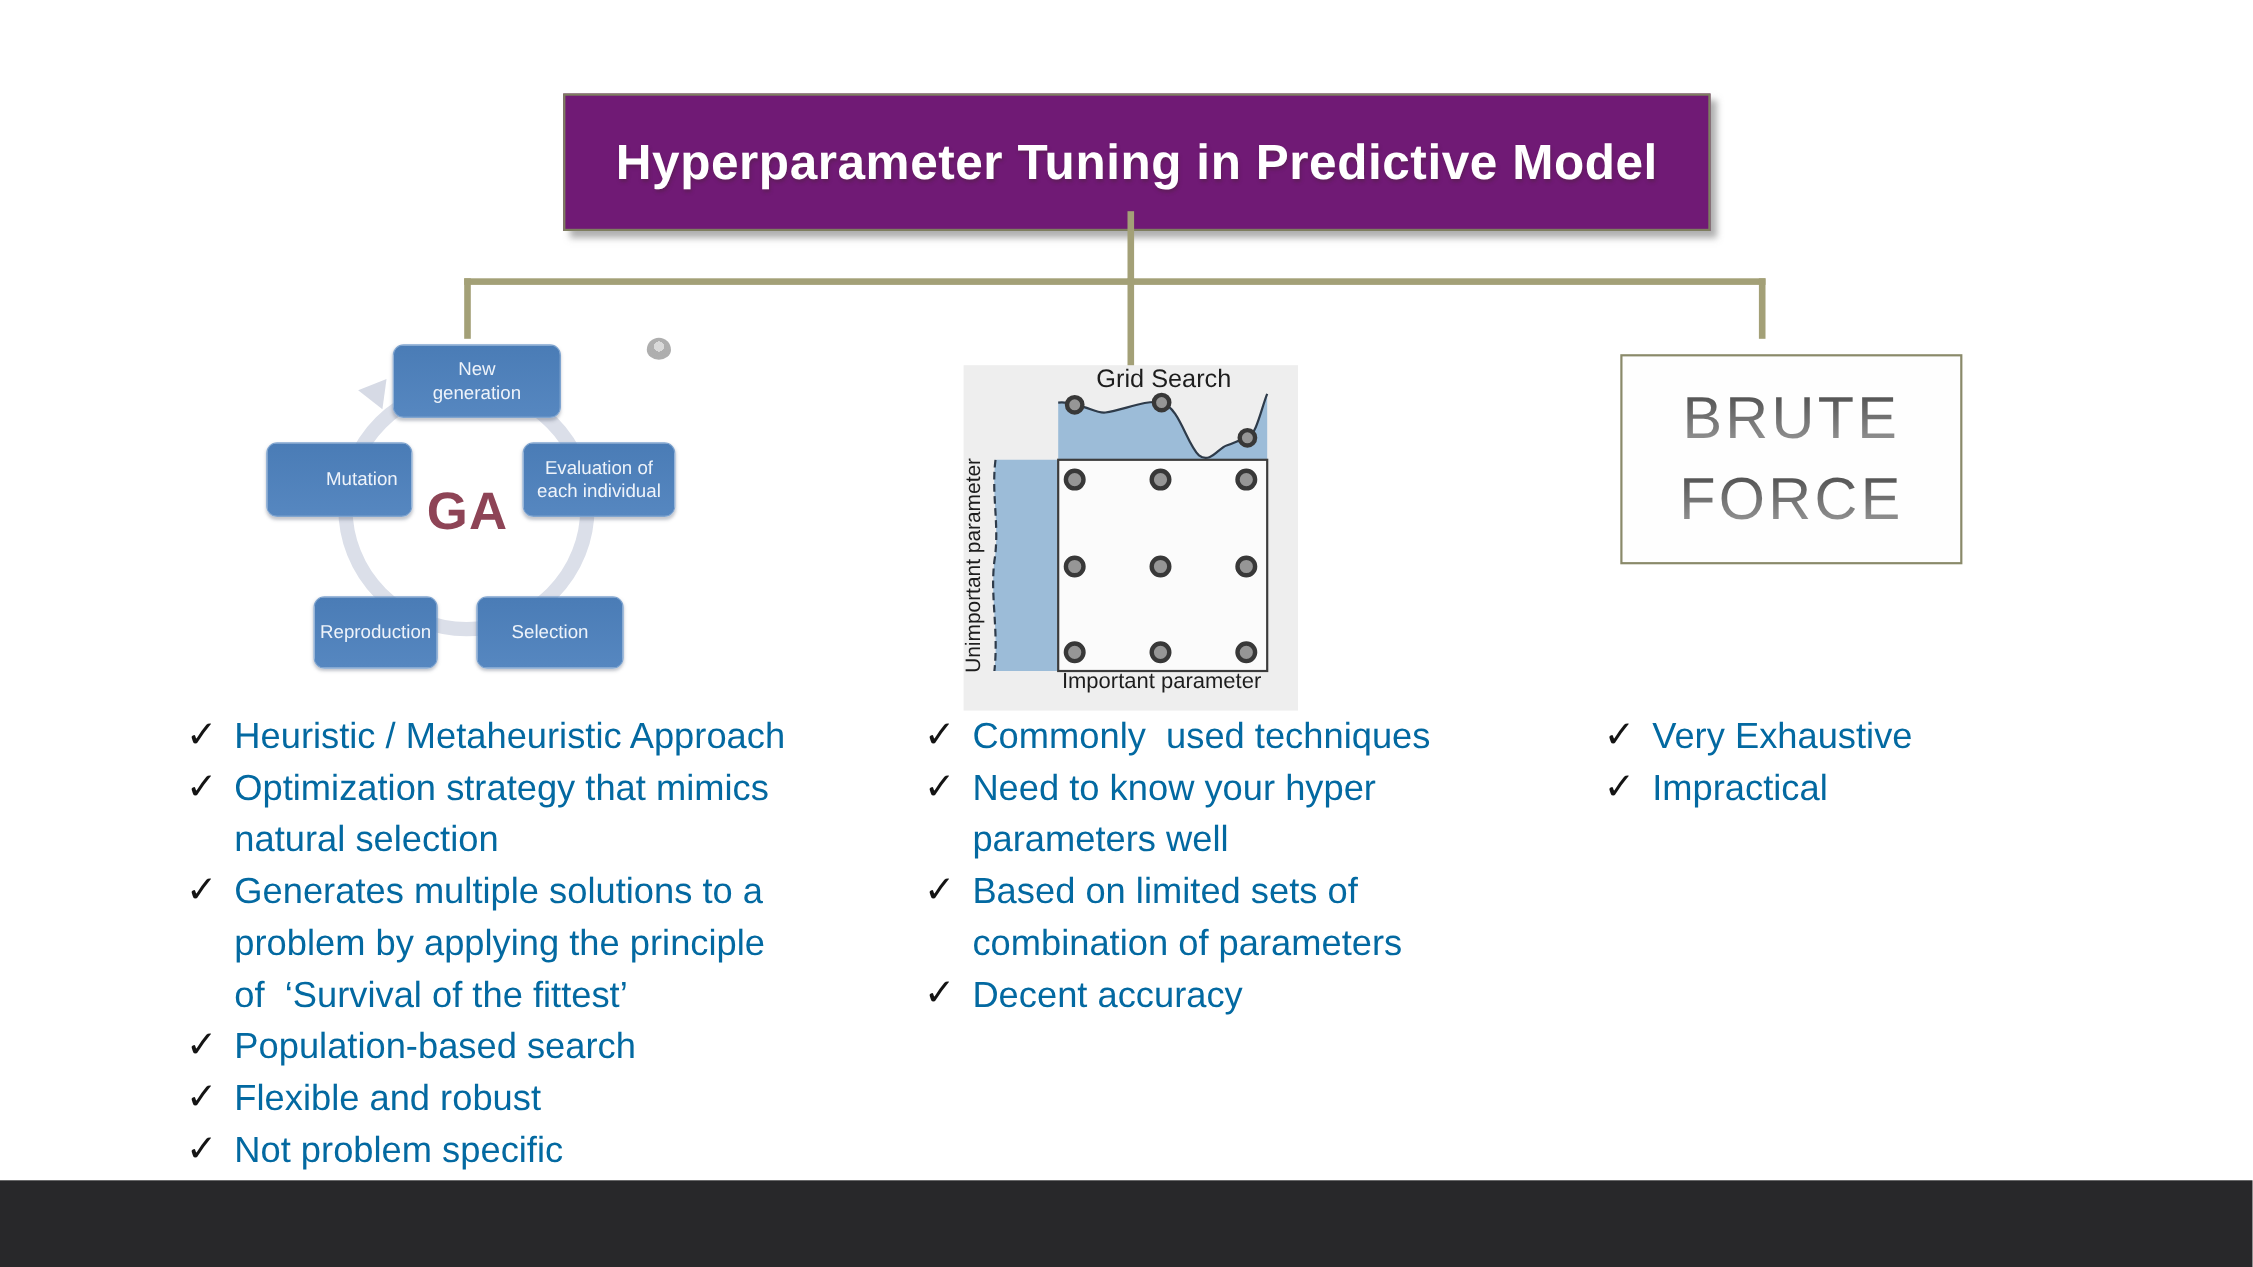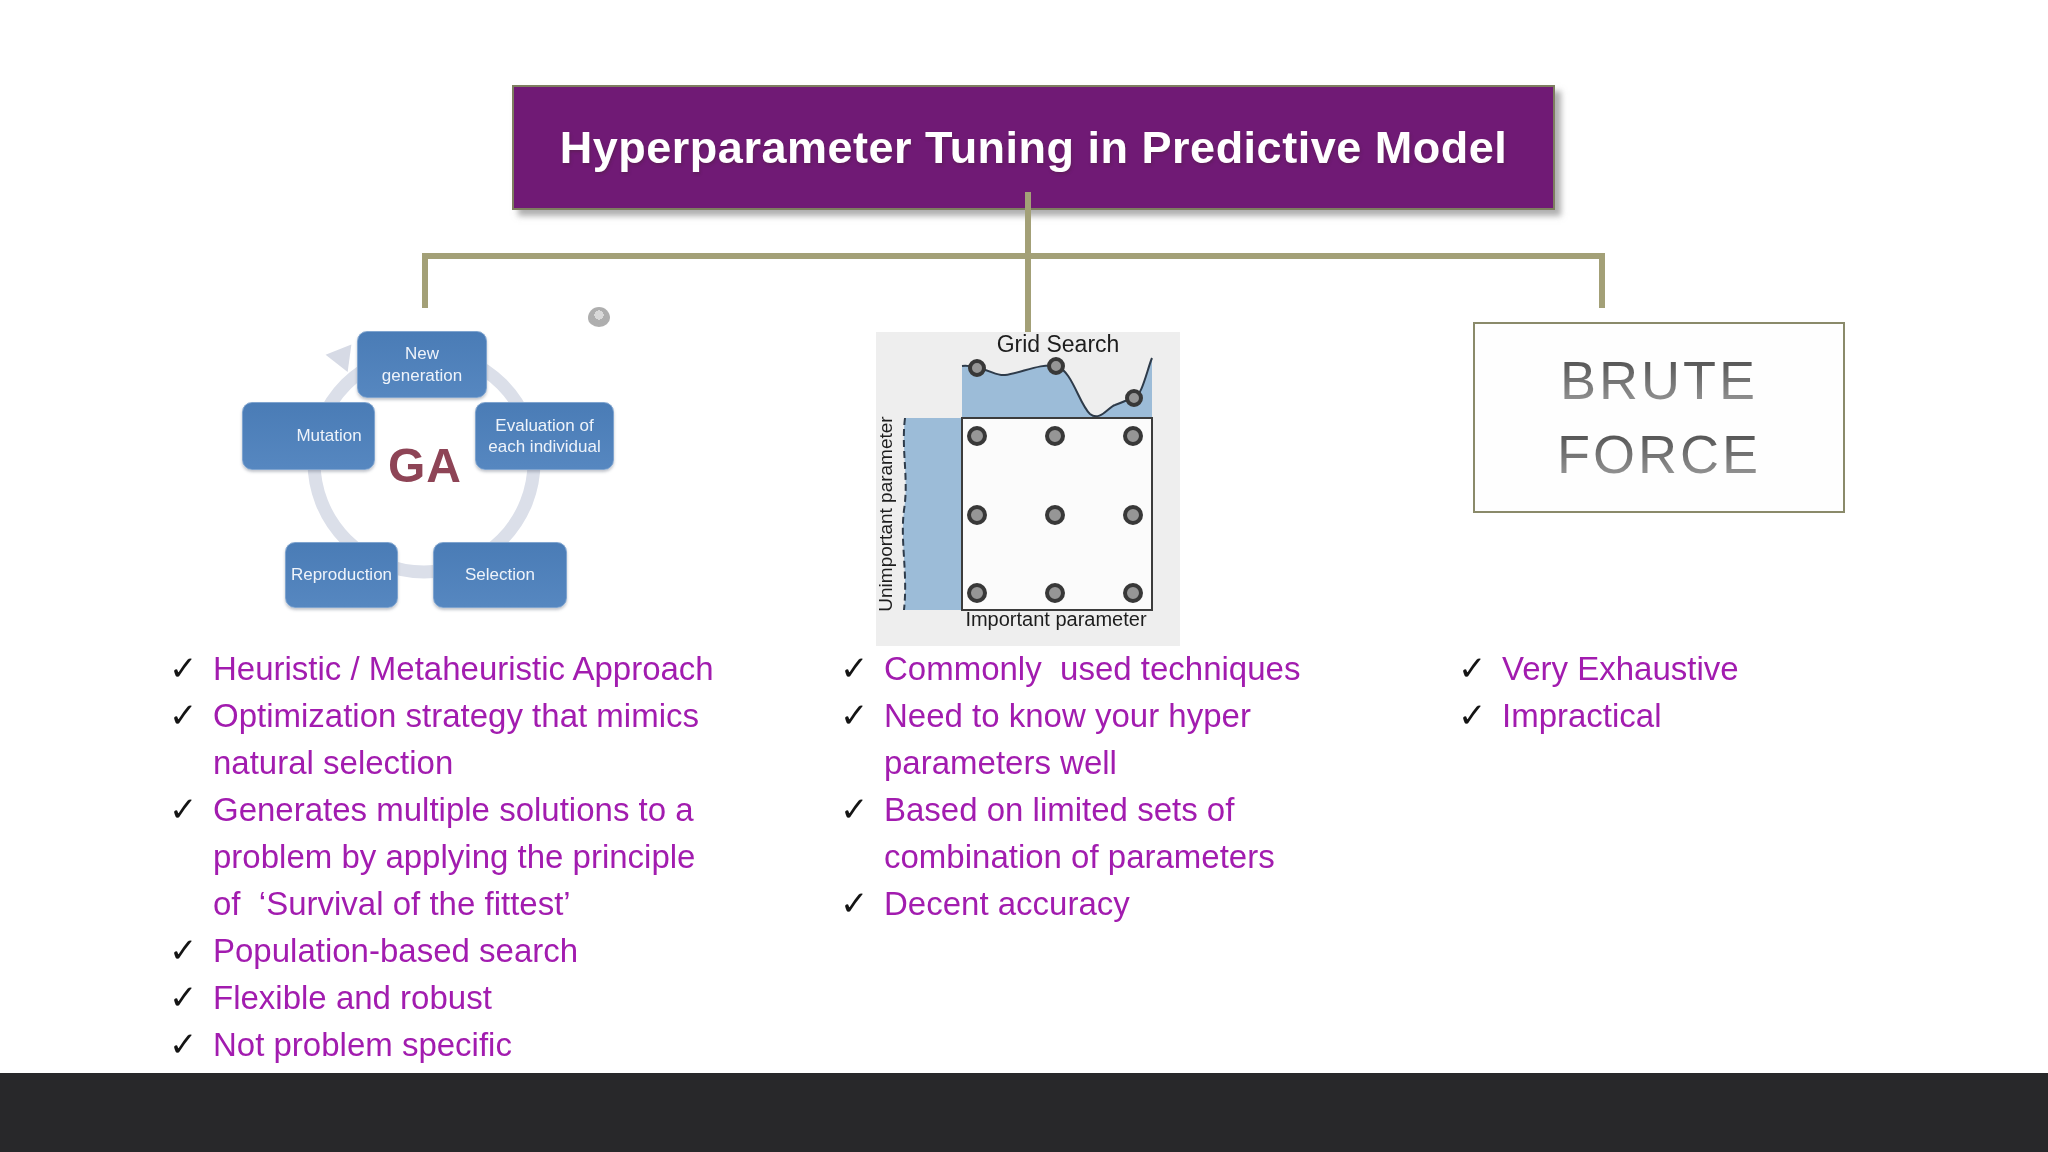--- a/index.html
+++ b/index.html
@@ -25,21 +25,21 @@
   
   .ga-circle{position:absolute;left:304px;top:342px;width:240px;height:240px;}
   .ga-arrowhead{position:absolute;left:330px;top:342px;width:0;height:0;
     border-left:14px solid transparent;border-right:14px solid transparent;
     border-bottom:24px solid #d6dae5;transform:rotate(38deg);}
   .ga-box{position:absolute;background:linear-gradient(180deg,#4a7cb6,#5687c0);
     border:1px solid #7fa4cf;border-radius:10px;box-sizing:border-box;
     color:#eef3fa;font-size:17px;line-height:1.25;display:flex;align-items:center;
     justify-content:center;text-align:center;white-space:pre-line;
     box-shadow:0 2px 3px rgba(80,90,110,.35);}
-  .ga-box.new        {left:357px;top:331px;width:130px;height:67px;}
+  .ga-box.new        {left:357px;top:313px;width:153px;height:67px;}
   .ga-box.mutation   {left:242px;top:402px;width:133px;height:68px;padding-left:41px;}
   .ga-box.evaluation {left:475px;top:402px;width:139px;height:68px;}
   .ga-box.reproduction{left:285px;top:542px;width:113px;height:66px;}
   .ga-box.selection  {left:433px;top:542px;width:134px;height:66px;}
   .ga-label{position:absolute;left:388px;top:438px;font-size:48px;font-weight:bold;
     color:#8e4456;letter-spacing:1px;}
   .watermark{position:absolute;left:588px;top:307px;width:22px;height:20px;
     border-radius:50% 50% 50% 50%/55% 55% 45% 45%;
     background:radial-gradient(circle at 50% 40%,#cfcfcf 0 28%,#9a9a9a 29% 100%);
     opacity:.8;}
@@ -48,37 +48,37 @@
   .grid-panel{position:absolute;left:876px;top:332px;width:304px;height:314px;background:#eeeeee;}
   .grid-title{position:absolute;left:876px;top:331px;width:364px;text-align:center;
     font-size:23px;color:#1d1d1d;}
   .grid-svg{position:absolute;left:876px;top:332px;}
   .grid-xlabel{position:absolute;left:936px;top:608px;width:240px;text-align:center;
     font-size:20px;color:#1d1d1d;}
   .grid-ylabel{position:absolute;left:776px;top:503px;width:220px;text-align:center;
     font-size:19px;color:#1d1d1d;transform:rotate(-90deg);}
 
   
-  .brute-box{position:absolute;left:1473px;top:322px;width:372px;height:191px;
+  .brute-box{position:absolute;left:1473px;top:322px;width:311px;height:191px;
     background:#fefefe;border:2px solid #8a8a6a;box-sizing:border-box;
     display:flex;flex-direction:column;align-items:center;justify-content:center;gap:14px;}
   .brute-line{font-size:54px;letter-spacing:3px;font-weight:400;
     background:linear-gradient(180deg,#474747 0%,#a0a0a0 100%);
     -webkit-background-clip:text;background-clip:text;
     -webkit-text-fill-color:transparent;color:#6a6a6a;line-height:1.1;}
 
   
   .bullets{position:absolute;top:645px;}
   .bullets.col-ga   {left:169px;width:660px;}
   .bullets.col-grid {left:840px;width:580px;}
   .bullets.col-brute{left:1458px;width:520px;}
   .bullet-item{display:flex;align-items:flex-start;}
   .check{width:44px;flex:0 0 44px;font-size:34px;line-height:47px;color:#141414;}
   .bullet-text{flex:1;}
-  .bullet-line{font-size:33px;line-height:47px;color:#a21caf;white-space:pre;}
+  .bullet-line{font-size:33px;line-height:47px;color:#0369a1;white-space:pre;}
 
   
   .bottom-bar{position:absolute;left:0;top:1073px;width:2048px;height:79px;background:#28282a;}
 </style>
 </head>
 <body>
 
 <div class="slide">
 
   <div class="title-box">

